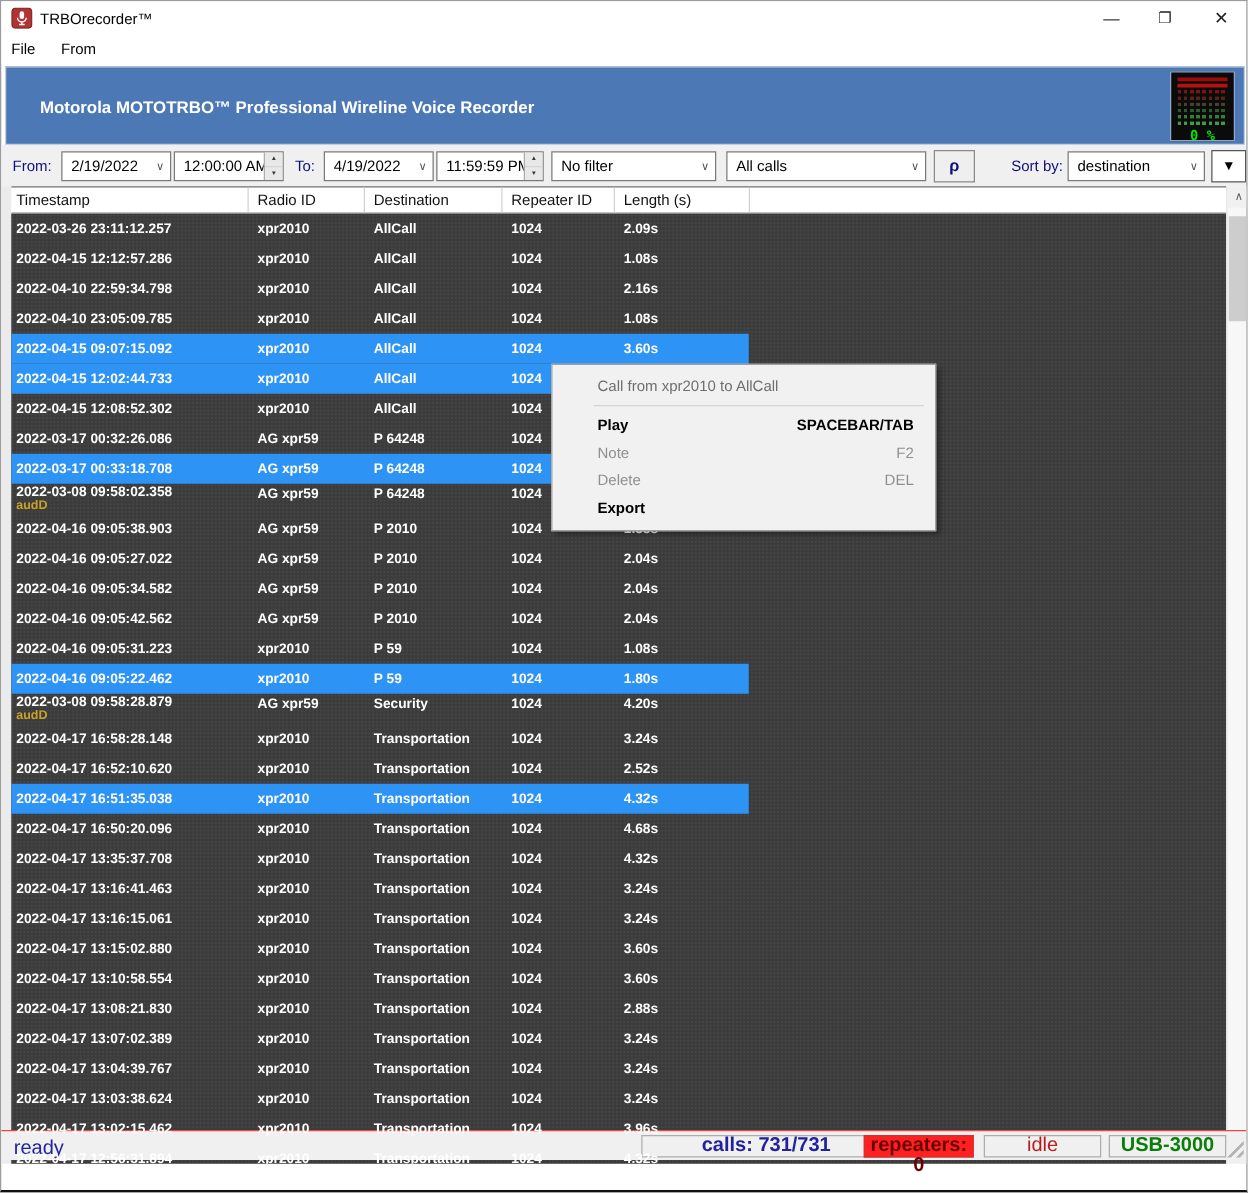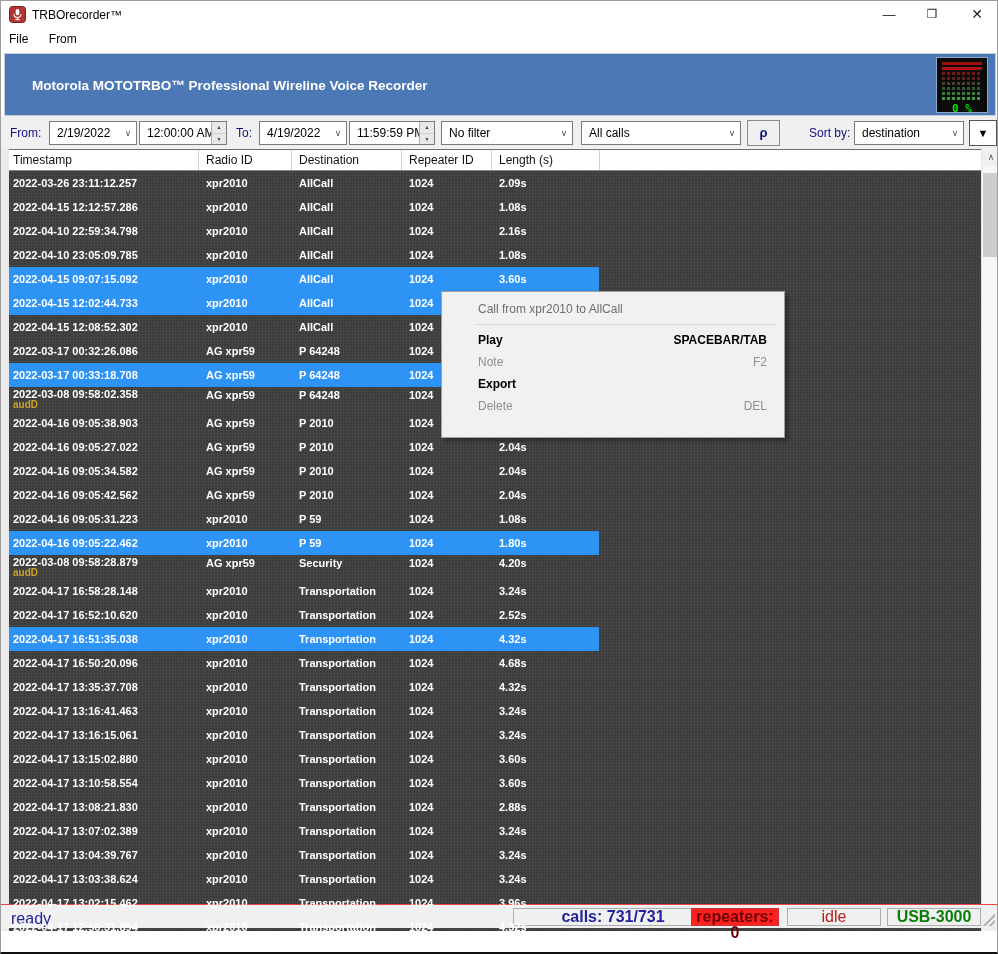--- a/index.html
+++ b/index.html
@@ -55,21 +55,21 @@
   .trow .tag { font-size:10px; font-weight:bold; color:#c9a227; line-height:10px; }
   .trow.tagged .c.ts > div:first-child { line-height:11px; }
 
   
   .scrollbar { position:absolute; left:980px; top:148px; width:18px; height:782px; background:#f7f7f7; border-left:1px solid #e2e2e2; }
   .sbtn { position:absolute; left:0; width:18px; height:17px; background:#f0f0f0; color:#5c5c5c; font-size:9px; text-align:center; line-height:17px; }
   .sbtn.up { top:0; } .sbtn.down { bottom:0; }
   .sthumb { position:absolute; left:1px; top:24px; width:16px; height:84px; background:#cdcdcd; }
 
   
-  .cmenu { position:absolute; left:440px; top:290px; width:344px; background:#f1f1f1; border:1px solid #a0a0a0; box-shadow:3px 3px 4px rgba(0,0,0,0.35); z-index:10; padding-bottom:20px; }
+  .cmenu { position:absolute; left:440px; top:290px; width:308px; background:#f1f1f1; border:1px solid #a0a0a0; box-shadow:3px 3px 4px rgba(0,0,0,0.35); z-index:10; padding-bottom:7px; }
   .cmenu-title { padding:10px 16px 8px 36px; font-size:12px; color:#6e6e6e; }
   .cmenu-sep { height:1px; background:#d4d4d4; margin:0 9px 4px 33px; }
   .mitem { display:flex; justify-content:space-between; align-items:center; height:22px; padding:0 17px 0 36px; font-size:12px; color:#000; font-weight:bold; }
   .mitem.dis { color:#8f8f8f; font-weight:normal;text-align:right; }
 
   
   .statusbar { position:absolute; left:0; top:903px; width:100%; height:24px; background:#f0f0f0; border-top:1px solid #ef4444; font-size:16px; }
   .st-ready { position:absolute; left:10px; top:5px; color:#22229c; }
   .seg { position:absolute; top:3px; height:18px; border:1px solid #adadad; background:#f0f0f0; text-align:center; line-height:16px; }
   .seg.calls { left:512px; width:200px; color:#22229c; font-weight:bold; }
@@ -511,27 +511,27 @@
     <div class="cmenu-sep"></div>
     <div>
         <div class="mitem">
           <span>Play</span>
           <span>SPACEBAR/TAB</span>
         </div>
         <div class="mitem dis">
           <span>Note</span>
           <span>F2</span>
         </div>
+        <div class="mitem dis">
+          <span>Delete</span>
+          <span>DEL</span>
+        </div>
         <div class="mitem">
           <span>Export</span>
           <span></span>
-        </div>
-        <div class="mitem dis">
-          <span>Delete</span>
-          <span>DEL</span>
         </div>
       </div>
   </div>
 
   <div class="statusbar">
     <span class="st-ready">ready</span>
     <div class="seg calls">calls: 731/731</div>
     <div class="seg reps">repeaters: 0</div>
     <div class="seg idle">idle</div>
     <div class="seg dev">USB-3000</div>

